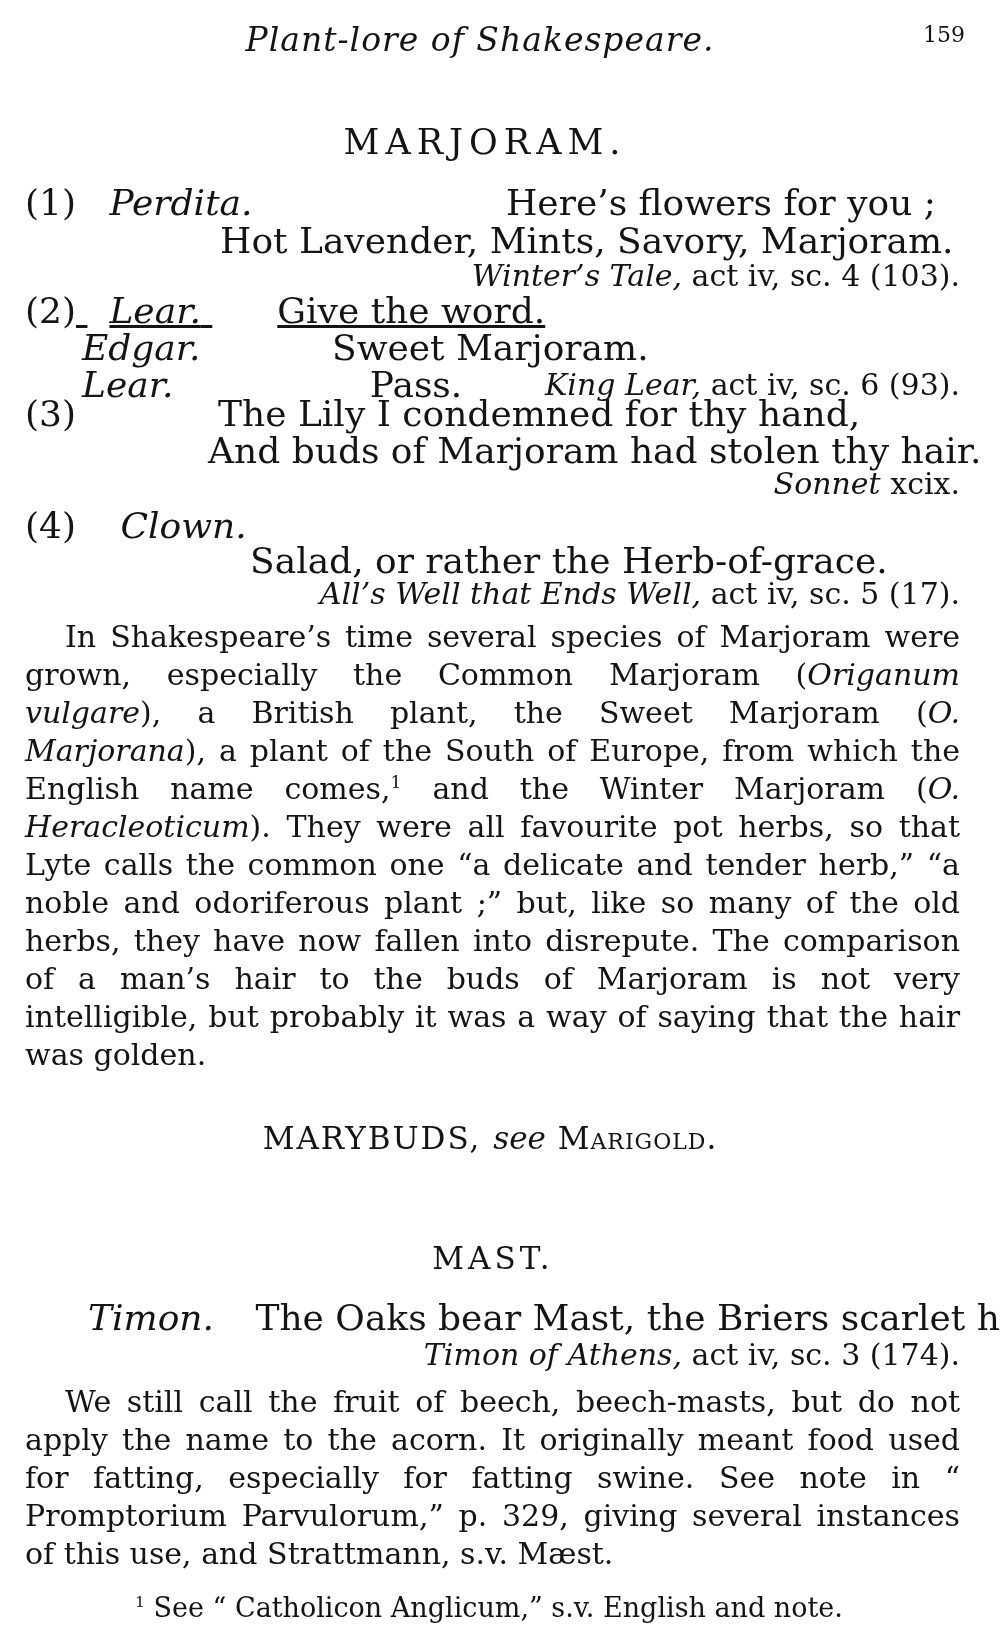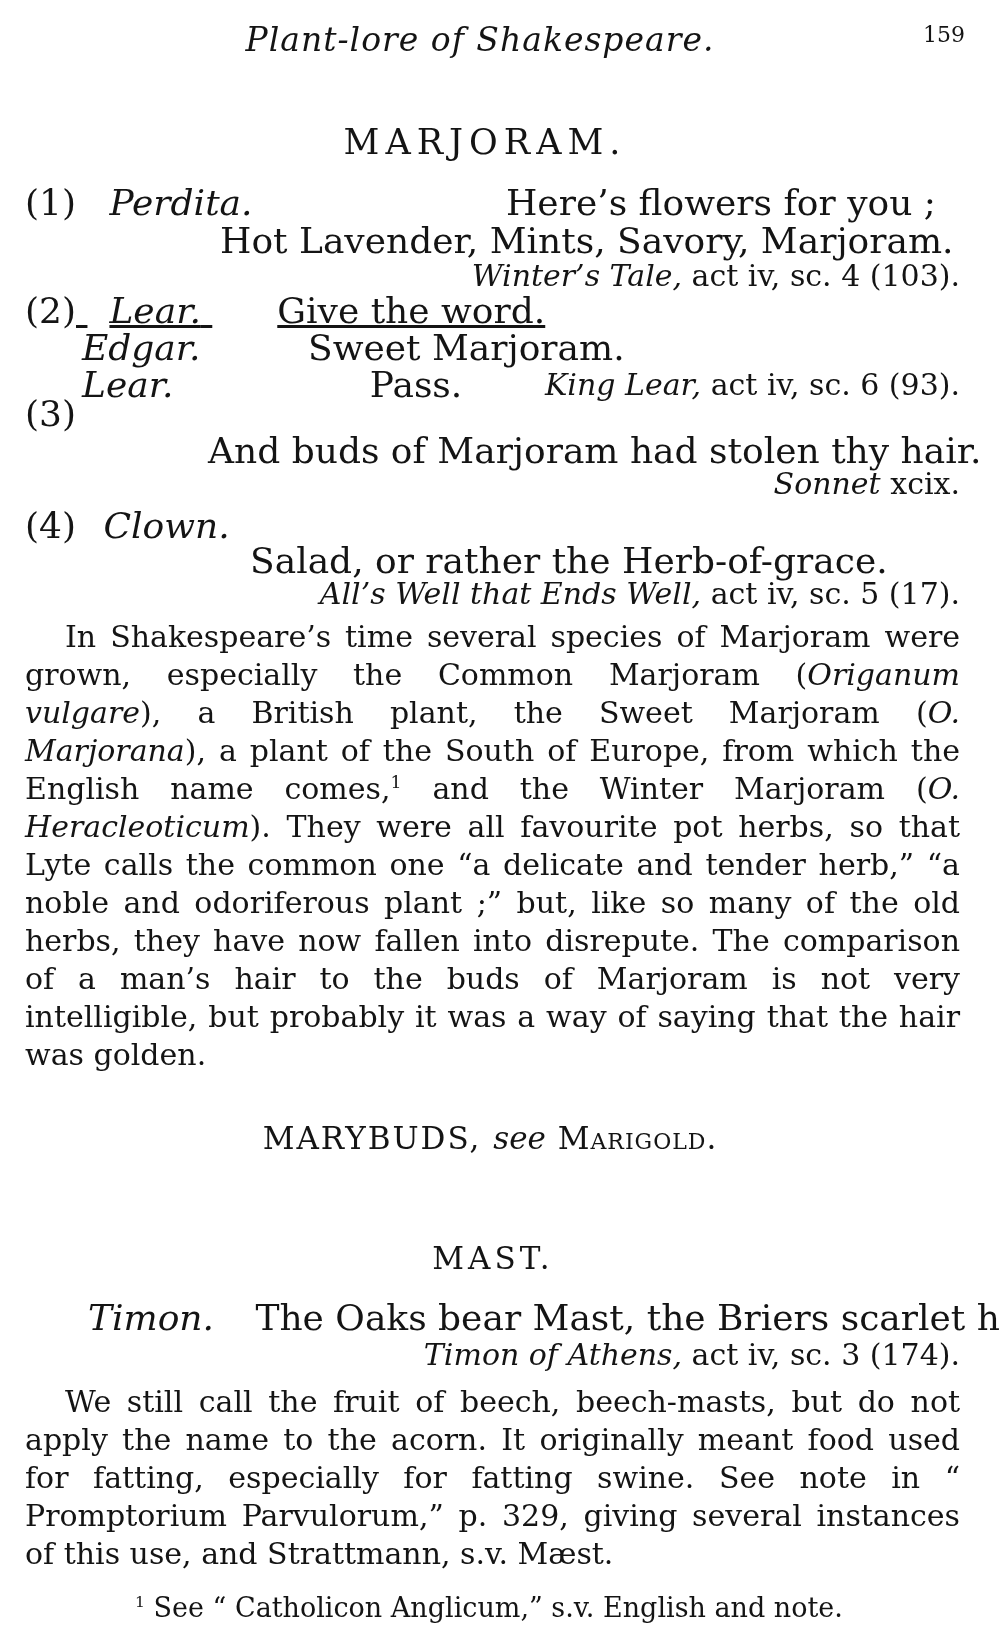--- a/index.html
+++ b/index.html
@@ -54,39 +54,40 @@
     <span class="i">Winter’s Tale,</span><span> act iv, sc. 4 (103).</span>
   </div>
 
   <div class="abs q" style="top:293px;left:25px;text-decoration:underline;">
     <span class="num">(2)</span>
     <span class="speaker" style="margin-left:22px;">Lear.</span>
     <span style="margin-left:65px;">Give the word.</span>
   </div>
   <div class="abs q" style="top:330px;left:82px;">
     <span class="speaker">Edgar.</span>
-    <span style="margin-left:96px;">Sweet Marjoram.</span>
+    <span style="margin-left:120px;">Sweet Marjoram.</span>
   </div>
   <div class="abs q" style="top:367px;left:82px;">
     <span class="speaker">Lear.</span>
     <span style="margin-left:185px;">Pass.</span>
   </div>
   <div class="abs q attr" style="top:367px;">
     <span class="i">King Lear,</span><span> act iv, sc. 6 (93).</span>
   </div>
 
   <div class="abs q" style="top:396px;left:25px;">(3)</div>
+  <div class="abs q" style="top:396px;left:218px;">The Lily I condemned for thy hand,</div>
   <div class="abs q" style="top:433px;left:208px;">And buds of Marjoram had stolen thy hair.</div>
   <div class="abs q attr" style="top:466px;">
     <span class="i">Sonnet</span><span> xcix.</span>
   </div>
 
   <div class="abs q" style="top:508px;left:25px;">
     <span class="num">(4)</span>
-    <span class="speaker" style="margin-left:16px;">Clown.</span>
+    <span class="speaker" style="margin-left:33px;">Clown.</span>
   </div>
   <div class="abs q" style="top:543px;left:250px;">Salad, or rather the Herb-of-grace.</div>
   <div class="abs q attr" style="top:576px;">
     <span class="i">All’s Well that Ends Well,</span><span> act iv, sc. 5 (17).</span>
   </div>
 
   <div class="abs para" style="top:618px;"><span>In Shakespeare’s time several species of Marjoram were grown, especially the Common Marjoram (</span><span class="i">Origanum vulgare</span><span>), a British plant, the Sweet Marjoram (</span><span class="i">O. Marjorana</span><span>), a plant of the South of Europe, from which the English name comes,</span><sup>1</sup><span> and the Winter Marjoram (</span><span class="i">O. Heracleoticum</span><span>).  They were all favourite pot herbs, so that Lyte calls the common one “a delicate and tender herb,” “a noble and odoriferous plant ;” but, like so many of the old herbs, they have now fallen into disrepute.  The comparison of a man’s hair to the buds of Marjoram is not very intelligible, but probably it was a way of saying that the hair was golden.</span></div>
 
   <div class="abs h2" style="top:1120px;left:0;right:0;text-align:center;padding-right:20px;">
     <span>MARYBUDS, </span><span class="i" style="letter-spacing:0;">see</span><span> </span><span class="sc">Marigold.</span>

